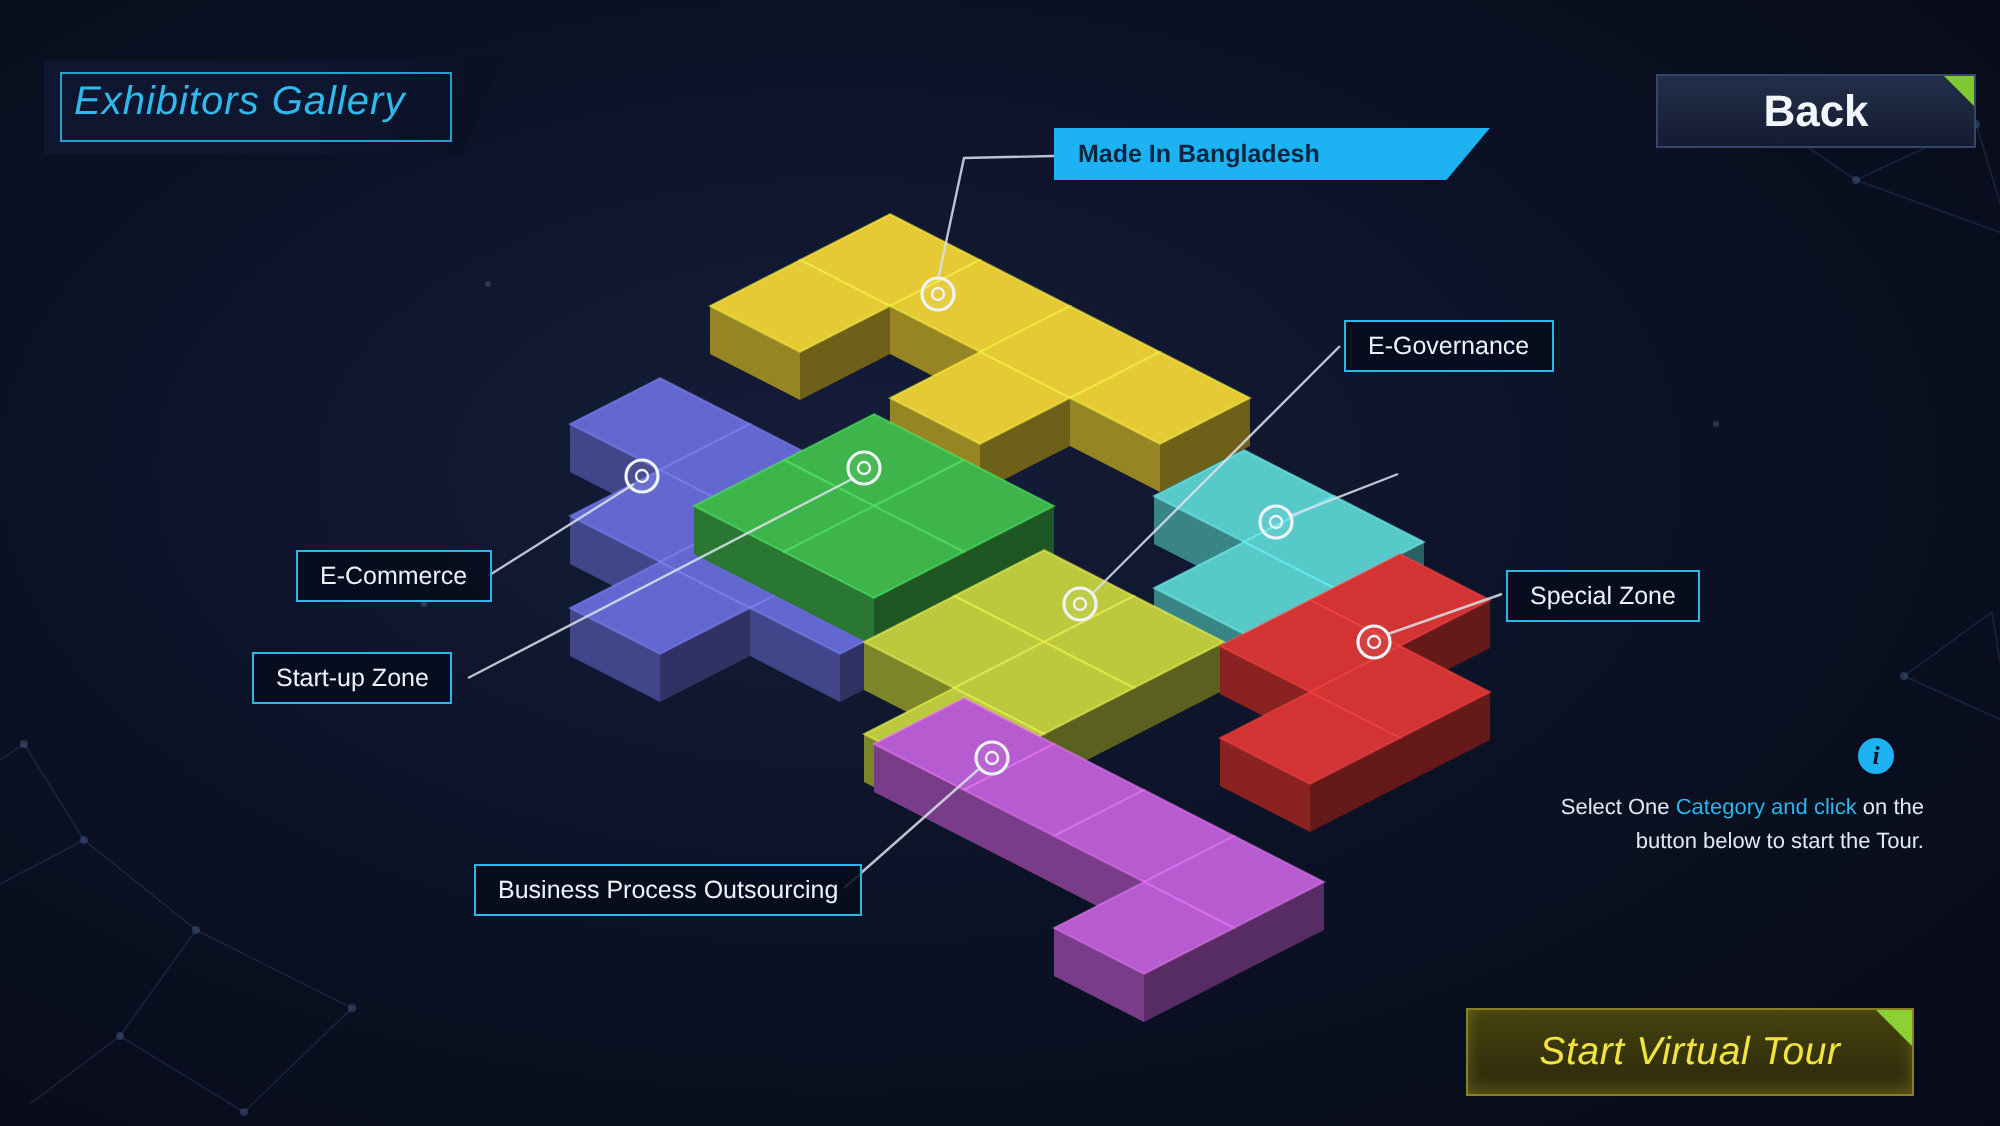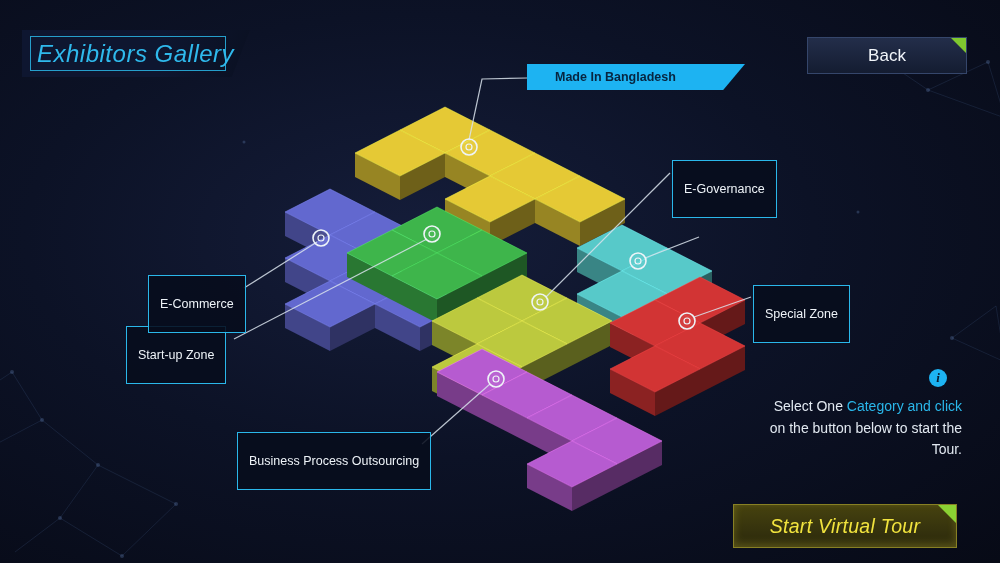--- a/index.html
+++ b/index.html
@@ -7,48 +7,48 @@
          background:radial-gradient(ellipse at 42% 42%, #151d3a 0%, #0c1226 48%, #070a16 100%);}
   svg{position:absolute;left:0;top:0;}
   #bg-svg{z-index:0;}
   #map-svg{z-index:2;}
 
   
   .title-wrap{position:absolute;left:22px;top:30px;width:228px;height:47px;z-index:7;}
   .title-panel{position:absolute;inset:0;background:linear-gradient(100deg,#0e1630 60%,#0a1022);
                clip-path:polygon(0 0,100% 0,92% 100%,0 100%);}
   .title-frame{position:absolute;left:8px;top:6px;right:24px;bottom:6px;border:1px solid rgba(42,183,232,.85);}
-  .title-text{position:absolute;left:15px;top:10px;font-style:italic;font-size:24px;letter-spacing:.5px;color:#2fb9ec;white-space:nowrap;}
+  .title-text{position:absolute;left:15px;top:10px;font-style:italic;font-size:20px;letter-spacing:.5px;color:#2fb9ec;white-space:nowrap;}
 
   
   .zlabel{position:absolute;z-index:5;font-size:12.5px;color:#eef3f8;background:rgba(7,13,28,.88);
-          border:1px solid #2ab7ea;padding:21px 11px;white-space:nowrap;cursor:pointer;}
+          border:1px solid #2ab7ea;padding:5px 11px;white-space:nowrap;cursor:pointer;}
   .lbl-made{left:527px;top:64px;width:218px;box-sizing:border-box;background:#1db3f2;border:none;
-            color:#072540;font-weight:bold;padding:6px 28px;clip-path:polygon(0 0,100% 0,90% 100%,0 100%);}
+            color:#072540;font-weight:bold;padding:6px 12px;clip-path:polygon(0 0,100% 0,90% 100%,0 100%);}
   .lbl-egov{left:672px;top:160px;}
   .lbl-soft{left:701px;top:224px;}
   .lbl-special{left:753px;top:285px;}
   .lbl-ecom{left:148px;top:275px;}
   .lbl-startup{left:126px;top:326px;}
   .lbl-bpo{left:237px;top:432px;}
 
   
-  .instruction{position:absolute;left:768px;top:396px;width:194px;text-align:right;font-size:14px;
+  .instruction{position:absolute;left:768px;top:396px;width:194px;text-align:right;font-size:11px;
                line-height:1.55;color:#e2e9f1;z-index:5;}
   .instruction .hl{color:#2ab7ea;}
   .info-icon{position:absolute;left:929px;top:369px;width:18px;height:18px;border-radius:50%;
              background:#1db3f2;color:#071a30;font-size:13px;font-weight:bold;font-style:italic;
              text-align:center;line-height:18px;font-family:"Liberation Serif",serif;z-index:5;}
 
   
   .btn{position:absolute;display:flex;align-items:center;justify-content:center;cursor:pointer;z-index:6;overflow:hidden;}
   .btn .corner{position:absolute;top:-1px;right:-1px;width:0;height:0;border-style:solid;}
-  .btn-back{left:807px;top:37px;width:158px;height:35px;
+  .btn-back{left:828px;top:37px;width:158px;height:35px;
             background:linear-gradient(180deg,#232e4a,#141c31);border:1px solid #35466b;
-            color:#f2f6fb;font-size:17px;}
+            color:#f2f6fb;font-size:22px;font-weight:bold;}
   .btn-back .corner{border-width:0 17px 17px 0;border-color:transparent #7fc82f transparent transparent;}
   .btn-start{left:733px;top:464px;width:222px;height:42px;
              background:linear-gradient(180deg,#46420f,#2a280c);border:1px solid #878024;
              color:#f2e43e;font-size:19.5px;font-style:italic;letter-spacing:.3px;
              box-shadow:inset 0 -3px 8px rgba(242,228,62,.25);margin-top:40px;}
   .btn-start .corner{border-width:0 20px 20px 0;border-color:transparent #8bd133 transparent transparent;}
 
   .bg-line{fill:none;stroke:#46618e;stroke-opacity:.22;stroke-width:1;}
   .bg-dot{fill:#5d78a8;fill-opacity:.35;}
 </style>

